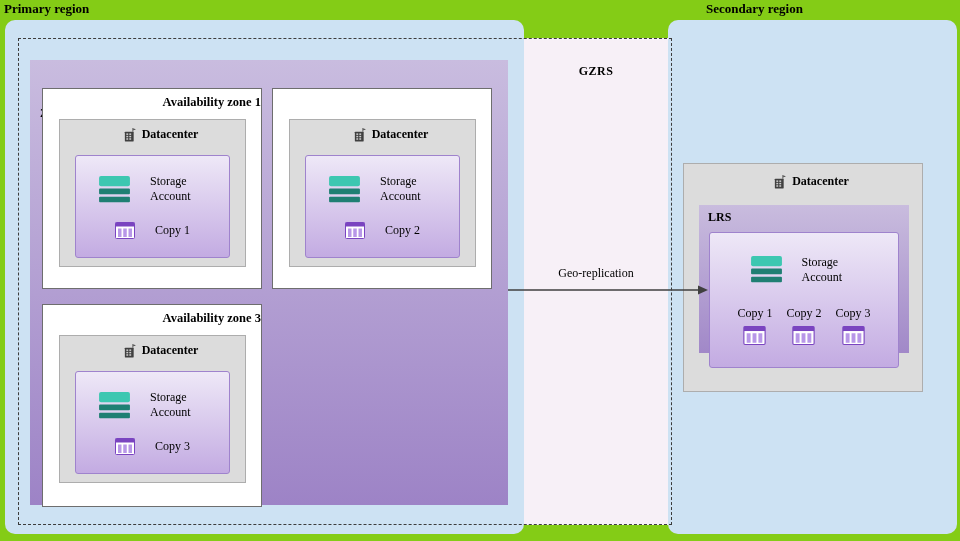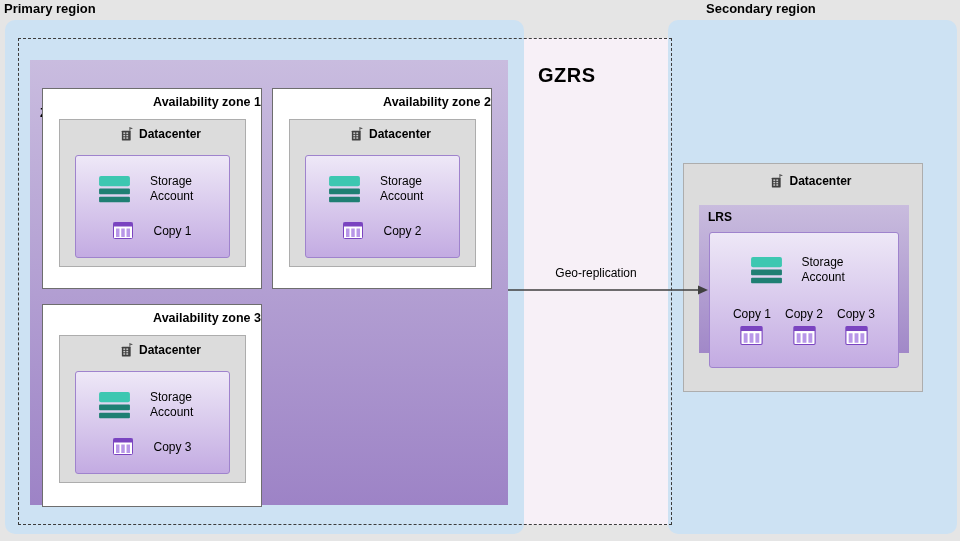--- a/index.html
+++ b/index.html
@@ -1,46 +1,46 @@
 <!DOCTYPE html>
 <html><head>
 <meta charset="utf-8">
 <style>
   * { margin:0; padding:0; box-sizing:border-box; }
   html,body { background:#ffffff; }
   body { font-family:"Liberation Sans", sans-serif; color:#000; }
 
-  .canvas { position:relative; width:960px; height:541px; background:#e5e5e5; overflow:hidden; }
+  .canvas { position:relative; width:960px; height:541px; background:#84cc16; overflow:hidden;font-family:Liberation Serif, serif; }
 
   .region-label { position:absolute; top:1px; font-size:13px; font-weight:bold; }
   #lbl-primary   { left:4px; }
   #lbl-secondary { left:706px; }
 
   .region { position:absolute; top:20px; height:514px; background:#cde2f3; border-radius:10px; }
   #region-primary   { left:5px;   width:519px; }
   #region-secondary { left:668px; width:289px; }
 
   .gzrs-fill   { position:absolute; left:18px; top:38px; width:654px; height:487px; background:#f7f0f7; }
   .gzrs-border { position:absolute; left:18px; top:38px; width:654px; height:487px; border:1px dashed #3c3c3c; }
-  .gzrs-label  { position:absolute; left:538px; top:64px; width:116px; 
-                 font-size:20px; font-weight:bold; letter-spacing:.5px; }
+  .gzrs-label  { position:absolute; left:538px; top:64px; width:116px; text-align:center;
+                 font-size:12px; font-weight:bold; letter-spacing:.5px; }
 
   .zrs-box { position:absolute; left:30px; top:60px; width:478px; height:445px;
              background:linear-gradient(180deg,#c9bcdf 0%, #9d83c6 100%); }
   .zrs-label { position:absolute; left:10px; top:6px; font-size:12px; font-weight:bold;margin-top:40px; }
 
   .zone { position:absolute; width:220px; height:201px; background:#fff; border:1px solid #6e6e6e; }
   #zone-1 { left:12px;  top:28px; }
   #zone-2 { left:242px; top:28px; }
   #zone-3 { left:12px;  top:244px; height:203px; }
   .zone-title { margin-top:6px; text-align:right; font-size:12.5px; font-weight:bold; }
 
   .dc-box { position:absolute; left:16px; top:30px; width:187px; height:148px;
             background:#dcdcdc; border:1px solid #adadad; }
-  .dc-header { display:flex; align-items:flex-start; justify-content:center; gap:6px; margin-top:7px;padding-left:16px; }
+  .dc-header { display:flex; align-items:center; justify-content:center; gap:6px; margin-top:7px;padding-left:16px; }
   .dc-label  { font-size:12px; font-weight:bold; }
   .dc-icon svg { width:13px; height:14px; display:block; }
 
   .storage-panel { position:absolute; left:15px; top:35px; width:155px; height:103px;
                    background:linear-gradient(180deg,#eee8f7 0%, #c3abe2 100%);
                    border:1px solid #9f83cd; border-radius:3px;
                    display:flex; flex-direction:column; justify-content:space-evenly; align-items:center; }
   .srow { display:flex; align-items:center; gap:20px; }
   .storage-icon svg { width:31px; height:27px; display:block; }
   .storage-label { font-size:12px; width:56px; line-height:1.25; }
@@ -122,21 +122,20 @@
                   <rect x="13.5" y="6.5" width="3.5" height="8.5" fill="#b897e8"></rect>
                 </svg>
             </span>
             <span class="copy-label">Copy 1</span>
           </div>
         </div>
       </div>
     </div>
 
     <div class="zone" id="zone-2">
-      <div class="zone-title">Availability zone 2</div>
       <div class="dc-box">
         <div class="dc-header">
           <span class="dc-icon">
             <svg viewBox="0 0 14 15">
                 <rect x="2" y="4" width="9.5" height="10.5" rx="0.5" fill="#404040"></rect>
                 <rect x="3.6" y="5.8" width="2" height="1.6" fill="#cfcfcf"></rect>
                 <rect x="6.8" y="5.8" width="2" height="1.6" fill="#cfcfcf"></rect>
                 <rect x="3.6" y="8.4" width="2" height="1.6" fill="#cfcfcf"></rect>
                 <rect x="6.8" y="8.4" width="2" height="1.6" fill="#cfcfcf"></rect>
                 <rect x="3.6" y="11" width="2" height="1.6" fill="#cfcfcf"></rect>

